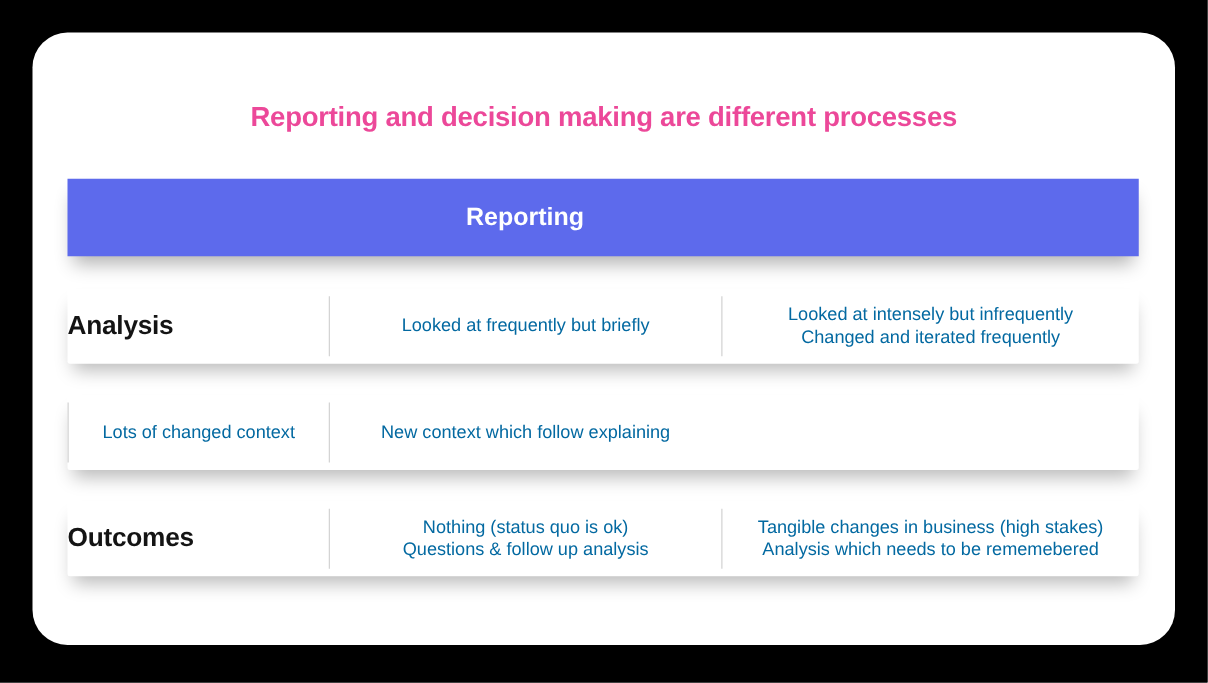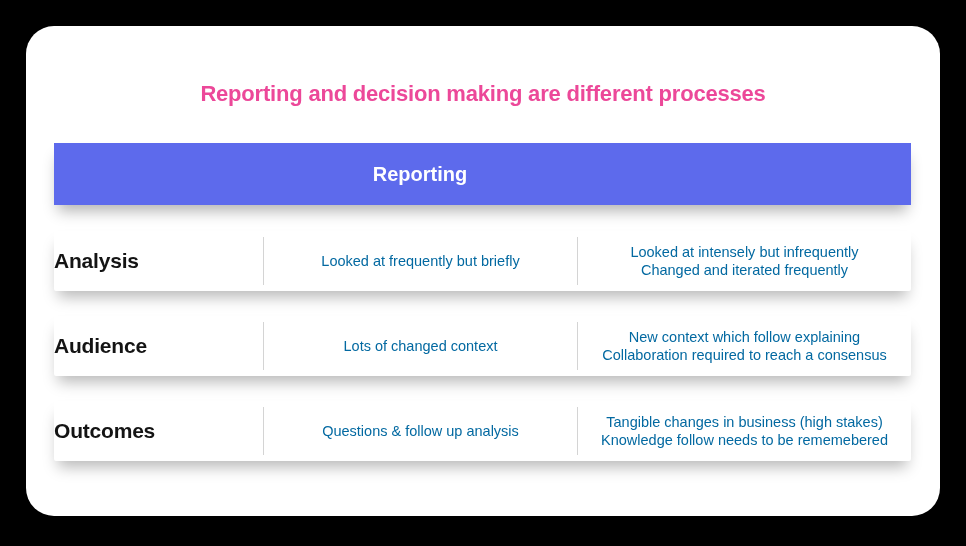--- a/index.html
+++ b/index.html
@@ -101,35 +101,34 @@
       <div class="cell-body">
         <div class="cell-line">Looked at frequently but briefly</div>
       </div>
       <div class="cell-body">
         <div class="cell-line">Looked at intensely but infrequently</div>
         <div class="cell-line">Changed and iterated frequently</div>
       </div>
     </div>
 
     <div class="data-row">
-      <div class="cell-label">Audience</div>
       <div class="cell-body">
         <div class="cell-line">Lots of changed context</div>
       </div>
       <div class="cell-body">
         <div class="cell-line">New context which follow explaining</div>
-        <div class="cell-line">Collaboration required to reach a consensus</div>
       </div>
     </div>
 
     <div class="data-row">
       <div class="cell-label">Outcomes</div>
       <div class="cell-body">
+        <div class="cell-line">Nothing (status quo is ok)</div>
         <div class="cell-line">Questions &amp; follow up analysis</div>
       </div>
       <div class="cell-body">
         <div class="cell-line">Tangible changes in business (high stakes)</div>
-        <div class="cell-line">Knowledge follow needs to be rememebered</div>
+        <div class="cell-line">Analysis which needs to be rememebered</div>
       </div>
     </div>
 
   </div>
 </div>
 
 </body></html>

